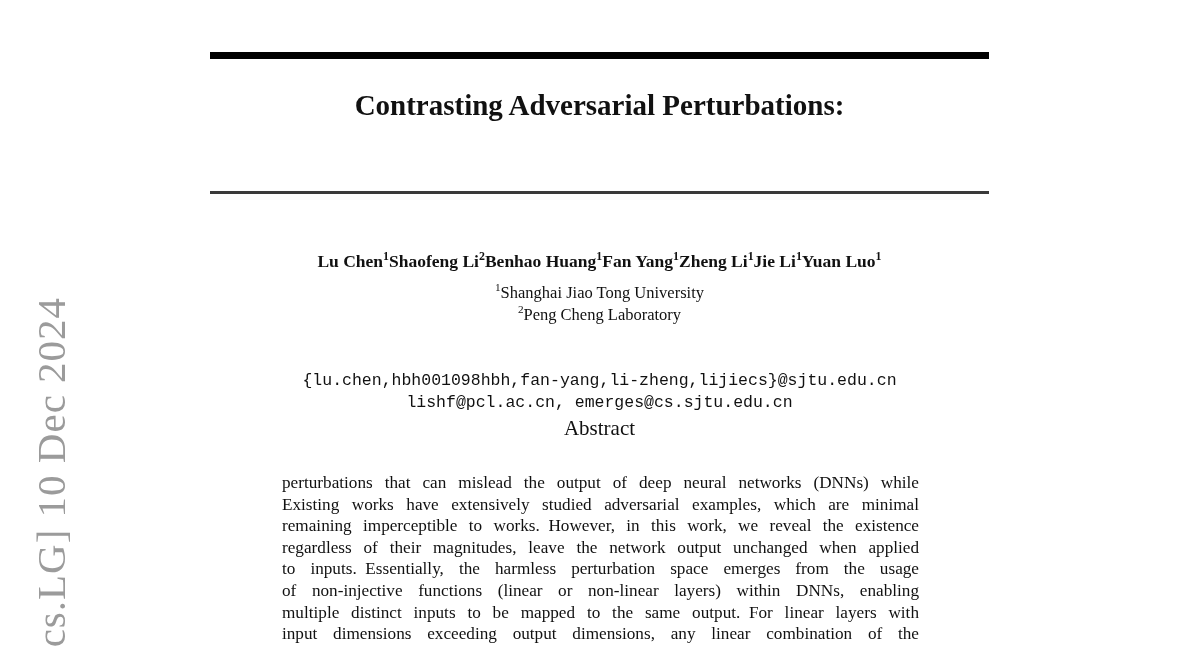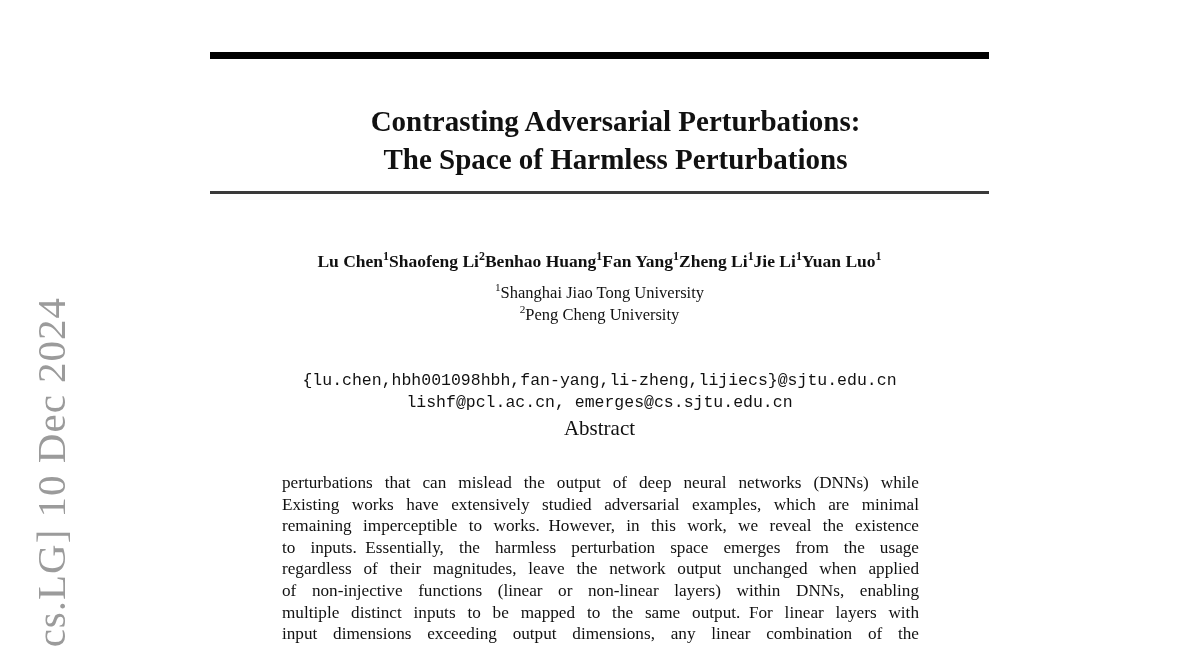--- a/index.html
+++ b/index.html
@@ -49,21 +49,21 @@
     position: absolute;
     left: 210px;
     width: 779px;
     text-align: center;
   }
   .title {
     top: 86px;
     font-size: 29px;
     font-weight: bold;
     line-height: 38px;
-    margin: 16px;
+    margin: 0;
   }
   .title .tline { display: block; }
   .authors {
     top: 245px;
     font-size: 17.5px;
     font-weight: bold;
     line-height: 22px;
     white-space: nowrap;
   }
   .author { margin: 0 0; }
@@ -110,42 +110,41 @@
 <body>
 
 <div class="page">
 
   <div class="watermark" style="color: rgb(155, 155, 155);">[cs.LG] 10 Dec 2024</div>
 
   <div class="rule-thick"></div>
 
   <h1 class="title content">
     <span class="tline">Contrasting Adversarial Perturbations:</span>
-    <span class="tline">The Space of Harmless Perturbations</span>
   </h1>
 
   <div class="rule-thin"></div>
 
   <div class="authors content">
     <span class="author"><span>Lu Chen</span><sup>1</sup></span><span class="author"><span>Shaofeng Li</span><sup>2</sup></span><span class="author"><span>Benhao Huang</span><sup>1</sup></span><span class="author"><span>Fan Yang</span><sup>1</sup></span><span class="author"><span>Zheng Li</span><sup>1</sup></span><span class="author"><span>Jie Li</span><sup>1</sup></span><span class="author"><span>Yuan Luo</span><sup>1</sup></span>
   </div>
 
   <div class="affil affil-1 content"><sup>1</sup><span>Shanghai Jiao Tong University</span></div>
 
-  <div class="affil affil-2 content"><sup>2</sup><span>Peng Cheng University</span></div>
+  <div class="affil affil-2 content"><sup>2</sup><span>Peng Cheng Laboratory</span></div>
 
   <div class="email email-1 content">{lu.chen,hbh001098hbh,fan-yang,li-zheng,lijiecs}@sjtu.edu.cn</div>
   <div class="email email-2 content">lishf@pcl.ac.cn, emerges@cs.sjtu.edu.cn</div>
 
   <div class="abs-heading content">Abstract</div>
 
   <div class="abstract">
     <div class="aline">perturbations that can mislead the output of deep neural networks (DNNs) while</div>
     <div class="aline">Existing works have extensively studied adversarial examples, which are minimal</div>
     <div class="aline">remaining imperceptible to works. However, in this work, we reveal the existence</div>
+    <div class="aline">regardless of their magnitudes, leave the network output unchanged when applied</div>
     <div class="aline">to inputs. Essentially, the harmless perturbation space emerges from the usage</div>
-    <div class="aline">regardless of their magnitudes, leave the network output unchanged when applied</div>
     <div class="aline">of non-injective functions (linear or non-linear layers) within DNNs, enabling</div>
     <div class="aline">multiple distinct inputs to be mapped to the same output. For linear layers with</div>
     <div class="aline">input dimensions exceeding output dimensions, any linear combination of the</div>
   </div>
 
 </div>
 
 </body></html>

